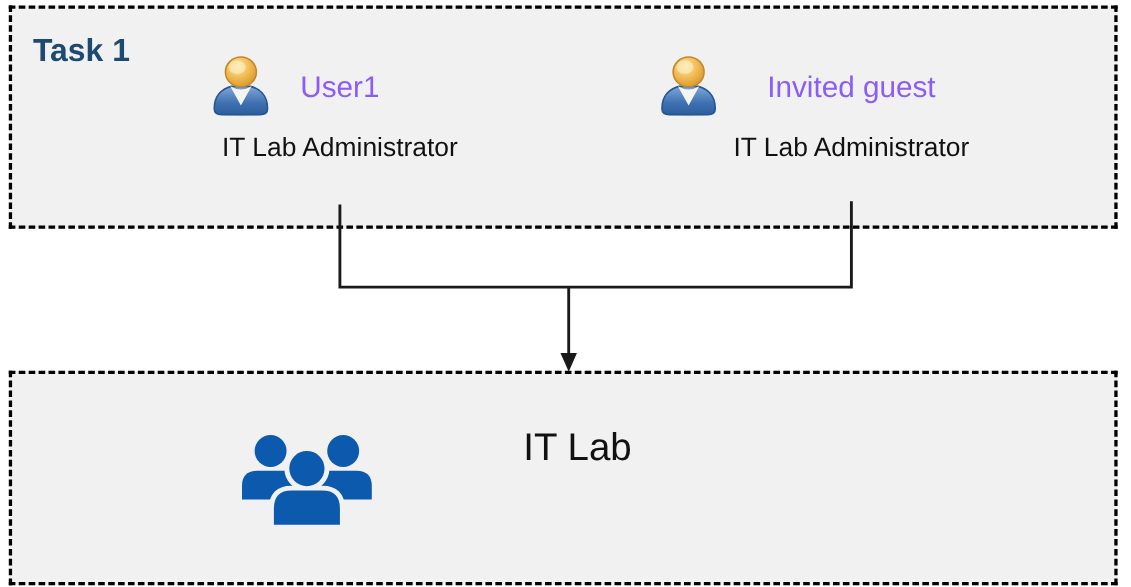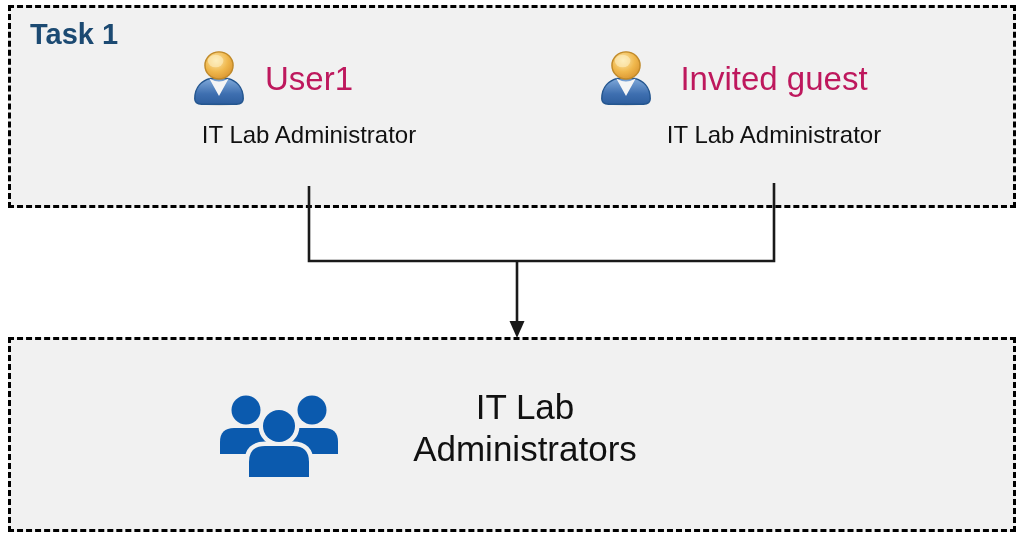--- a/index.html
+++ b/index.html
@@ -26,21 +26,21 @@
 
   .task-label {
     position: absolute;
     font-size: 29px;
     font-weight: bold;
     color: #1C4A72;
     letter-spacing: 0px;
     z-index: 2;
     white-space: nowrap;
   }
-  .task-label.t1 { left: 30px; top: 18px; }
+  .task-label.t1 { left: 30px; top: 30px; }
   .task-label.t2 { left: 35px; top: 367px; }
 
   .person-entry {
     position: absolute;
     width: 360px;
     z-index: 2;
     text-align: center;
   }
   .person-entry .name-row {
     position: relative;
@@ -48,22 +48,22 @@
     display: flex;
     align-items: center;
     justify-content: center;
   }
   .person-entry .user-icon {
     position: absolute;
     top: 0px;
     width: 62px; height: 57px;
   }
   .person-entry .person-name {
-    font-size: 33px;
-    color: #be185d;
+    font-size: 27px;
+    color: #8b5cf6;
     white-space: nowrap;
   }
   .person-entry .person-role {
     margin-top: 10px;
     font-size: 24px;
     line-height: 34px;
     color: #111111;
     white-space: nowrap;
   }
   .entry1 { left: 129px; top: 50px; }
@@ -181,16 +181,15 @@
       <path d="M 36,86 L 36,71 Q 36,55 52,55 L 80,55 Q 96,55 96,71 L 96,86 Z"></path>
     </g>
     <g fill="#0B5AAE">
       <circle cx="66" cy="35" r="16"></circle>
       <path d="M 36,86 L 36,71 Q 36,55 52,55 L 80,55 Q 96,55 96,71 L 96,86 Z"></path>
     </g>
   </svg>
 
   <div class="group-name">
     <div>IT Lab</div>
-    <div>Administrators</div>
   </div>
 
 </div>
 
 </body></html>

